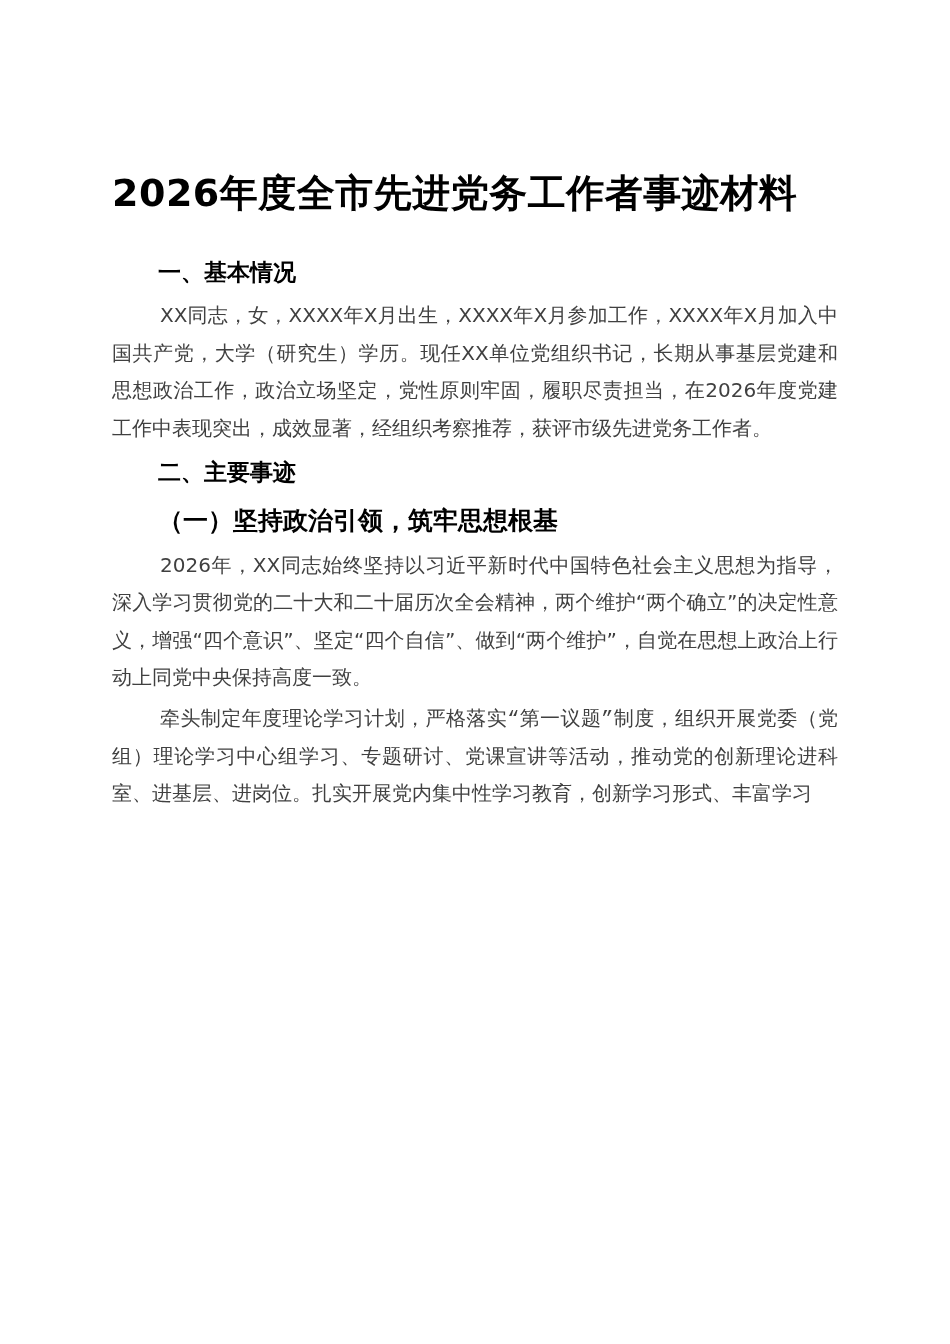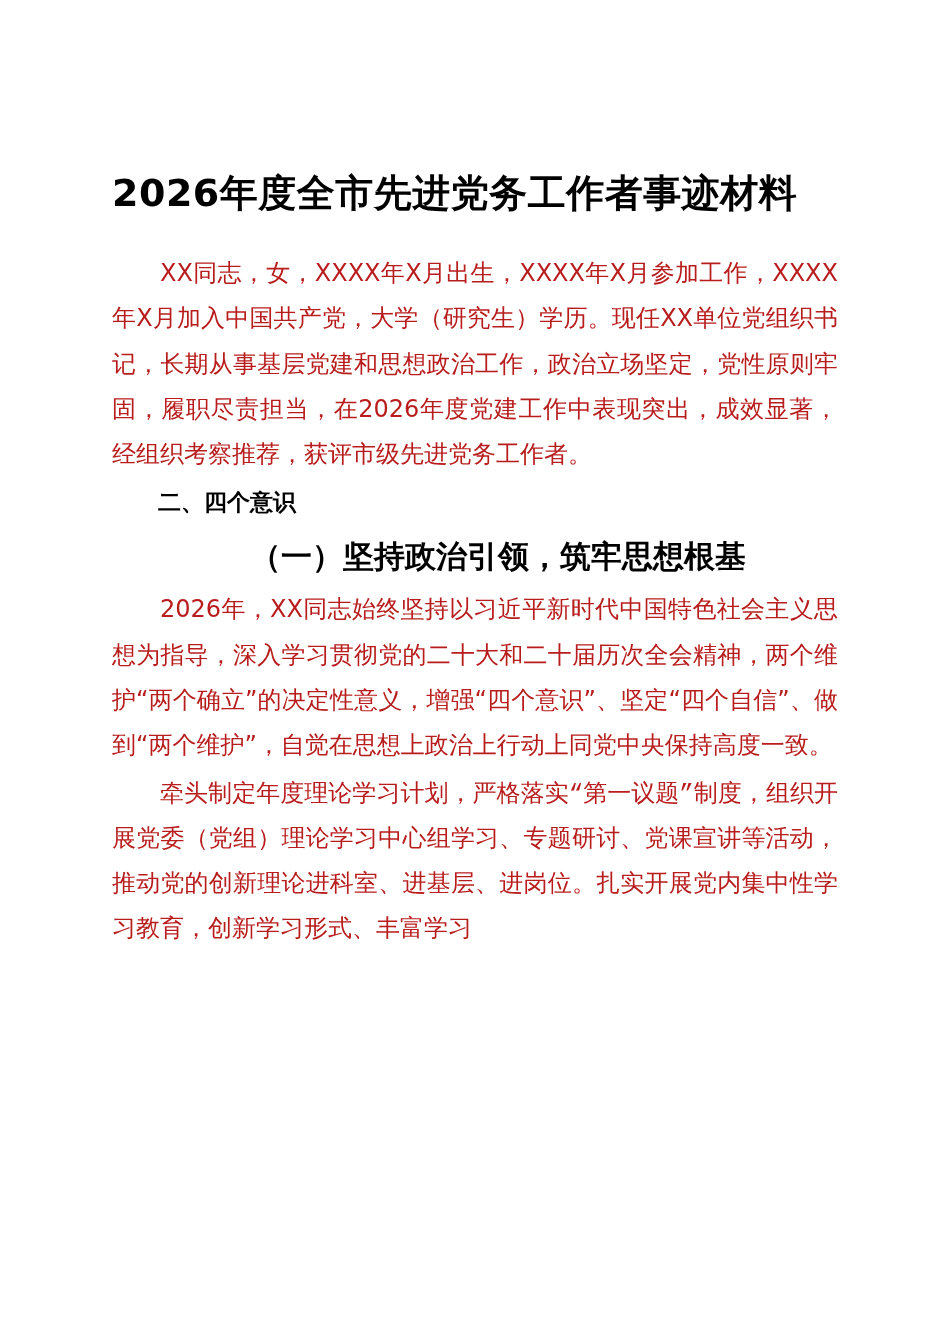--- a/index.html
+++ b/index.html
@@ -36,55 +36,55 @@
     font-family: "DejaVu Sans", "Liberation Sans", sans-serif;
     font-size: 23px;
     font-weight: 700;
     line-height: 1.9;
     margin: 0 0 2px 0;
     text-indent: 46px;
     color: #000000;
   }
   .subheading {
     font-family: "DejaVu Sans", "Liberation Sans", sans-serif;
-    font-size: 31px;
+    font-size: 25px;
     font-weight: 700;
     line-height: 1.9;
     margin: 0 0 2px 0;
     text-indent: 46px;
     color: #000000;
-    text-align: center;
   }
   .para {
     font-family: "DejaVu Sans", "Liberation Sans", sans-serif;
-    font-size: 24px;
+    font-size: 20px;
     line-height: 1.88;
     margin: 0 0 4px 0;
     text-indent: 48px;
     text-align: justify;
     text-justify: inter-ideograph;
-    color: #b91c1c;
+    color: #404040;
     letter-spacing: 0px;
   }
   .para:last-child {
     margin-bottom: 0;
     font-family: Liberation Mono, monospace;
   }
 </style>
 </head>
 <body>
 
 <div class="page">
 
   <h1 class="doc-title">2026年度全市先进党务工作者事迹材料</h1>
 
+  <p class="heading">一、基本情况</p>
 
   <p class="para">XX同志，女，XXXX年X月出生，XXXX年X月参加工作，XXXX年X月加入中国共产党，大学（研究生）学历。现任XX单位党组织书记，长期从事基层党建和思想政治工作，政治立场坚定，党性原则牢固，履职尽责担当，在2026年度党建工作中表现突出，成效显著，经组织考察推荐，获评市级先进党务工作者。</p>
 
-  <p class="heading">二、四个意识</p>
+  <p class="heading">二、主要事迹</p>
 
   <p class="subheading">（一）坚持政治引领，筑牢思想根基</p>
 
   <p class="para">2026年，XX同志始终坚持以习近平新时代中国特色社会主义思想为指导，深入学习贯彻党的二十大和二十届历次全会精神，两个维护“两个确立”的决定性意义，增强“四个意识”、坚定“四个自信”、做到“两个维护”，自觉在思想上政治上行动上同党中央保持高度一致。</p>
 
   <p class="para">牵头制定年度理论学习计划，严格落实“第一议题”制度，组织开展党委（党组）理论学习中心组学习、专题研讨、党课宣讲等活动，推动党的创新理论进科室、进基层、进岗位。扎实开展党内集中性学习教育，创新学习形式、丰富学习</p>
 
 </div>
 
 </body></html>

